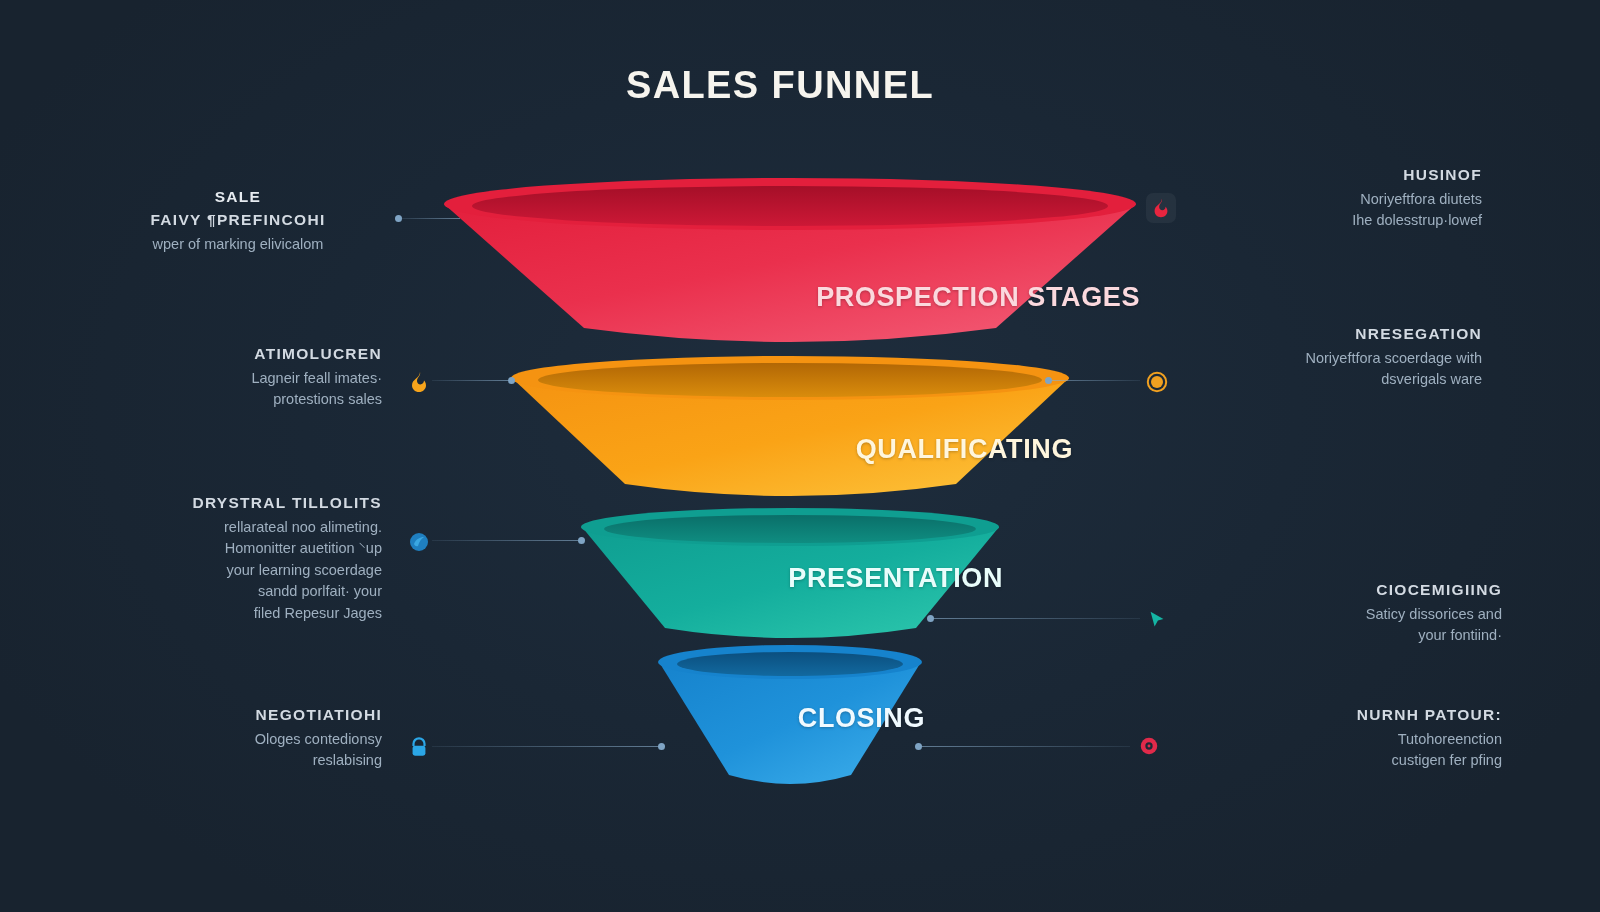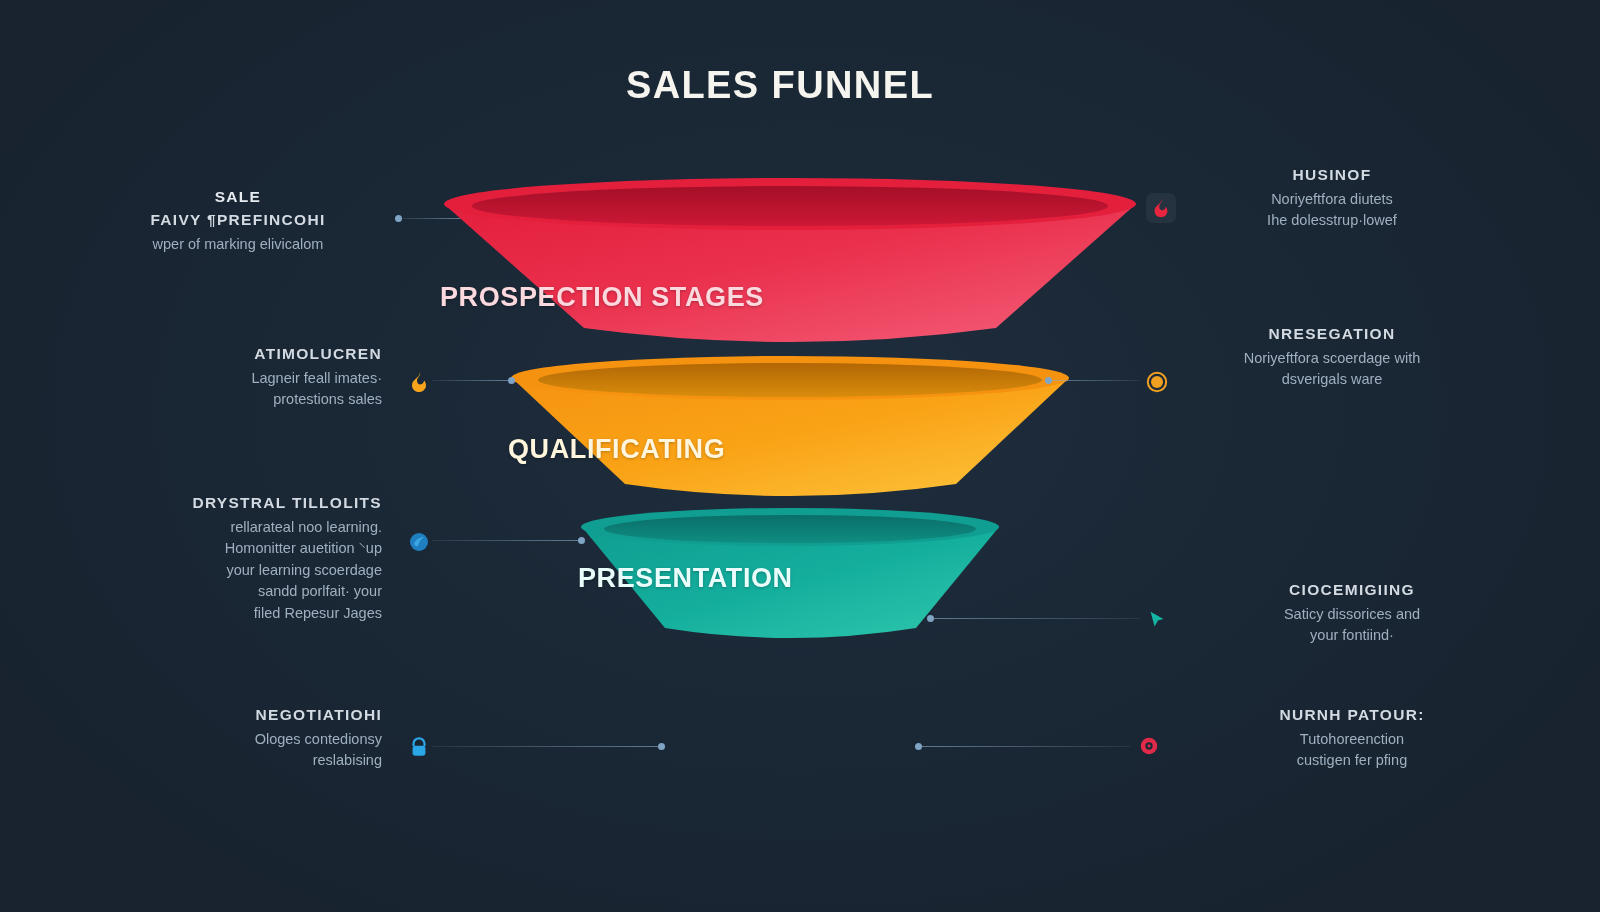--- a/index.html
+++ b/index.html
@@ -25,31 +25,31 @@
     color:#f6f4ee;
     margin-left:16px;
   }
 
   
   .funnel { position:absolute; left:0; top:0; width:1600px; height:912px; }
 
   .tier { position:absolute; }
   .tier-label {
     position:absolute; left:0; width:100%;
-    text-align:left;
+    text-align:right;
     font-weight:bold;
     letter-spacing:0.6px;
     z-index:6;
     text-shadow:0 1px 3px rgba(0,0,0,.25);
   }
 
   
   .side { position:absolute; width:300px; }
   .side.left  { text-align:right; }
-  .side.right { text-align:center; }
+  .side.right { text-align:right; }
   .side .head {
     font-size:15.5px; font-weight:bold;
     letter-spacing:1.3px;
     color:#d3dae2;
     margin-bottom:5px;
     white-space:nowrap;
   }
   .side .desc {
     font-size:14.5px; line-height:1.48;
     color:#9fb0c0;
@@ -138,20 +138,39 @@
             <stop offset="100%" stop-color="#0f8d81"></stop>
           </linearGradient>
         </defs>
         <path d="M4,19 L421,19 L338,120 Q212,140 87,120 Z" fill="url(#g3)"></path>
         <ellipse cx="212" cy="19" rx="209" ry="19" fill="#0f9e91"></ellipse>
         <ellipse cx="212" cy="21" rx="186" ry="14" fill="url(#r3)"></ellipse>
       </svg>
       <div class="tier-label" style="top:55px; font-size:27px; color:#e9fdfb;">PRESENTATION</div>
     </div>
 
+    <div class="tier" style="left:655px; top:645px; width:270px; height:148px;">
+      <svg width="270" height="148" viewBox="0 0 270 148">
+        <defs>
+          <linearGradient id="g4" x1="0" y1="0" x2="1" y2="1">
+            <stop offset="0%" stop-color="#1683cd"></stop>
+            <stop offset="50%" stop-color="#1f92da"></stop>
+            <stop offset="100%" stop-color="#3fb0ec"></stop>
+          </linearGradient>
+          <linearGradient id="r4" x1="0" y1="0" x2="0" y2="1">
+            <stop offset="0%" stop-color="#0b4f7f"></stop>
+            <stop offset="100%" stop-color="#12699f"></stop>
+          </linearGradient>
+        </defs>
+        <path d="M4,17 L266,17 L196,130 Q135,148 74,130 Z" fill="url(#g4)"></path>
+        <ellipse cx="135" cy="17" rx="132" ry="17" fill="#1683cd"></ellipse>
+        <ellipse cx="135" cy="19" rx="113" ry="12" fill="url(#r4)"></ellipse>
+      </svg>
+      <div class="tier-label" style="top:58px; font-size:27px; color:#f0faff;">CLOSING</div>
+    </div>
 
   </div>
 
   <div class="side left" style="left:88px; top:188px;text-align:center;">
     <div class="head" style="color:#e6ebf0;">SALE</div>
     <div class="head">FAIVY ¶PREFINCOHI</div>
     <div class="desc">wper of marking elivicalom</div>
   </div>
   <div class="conn" style="left:398px; top:218px; width:62px;"></div>
   <div class="dot" style="left:395px; top:215px;"></div>
@@ -164,21 +183,21 @@
   <div class="badge" style="left:404px; top:367px;">
     <svg width="24" height="24" viewBox="0 0 24 24" aria-hidden="true">
       <path d="M13 2c1 4-3 5-3 9 0 2 1.6 3.4 3.4 3.4 2 0 3.6-1.6 3.6-3.8 0 0 2 2 2 4.6C19 19 16 22 12 22S5 19 5 15.2C5 9 13 8 13 2z" fill="#f7a41b"></path>
     </svg>
   </div>
   <div class="conn" style="left:432px; top:380px; width:80px;"></div>
   <div class="dot" style="left:508px; top:377px;"></div>
 
   <div class="side left" style="left:82px; top:494px;">
     <div class="head">DRYSTRAL TILLOLITS</div>
-    <div class="desc">rellarateal noo learning.</div>
+    <div class="desc">rellarateal noo alimeting.</div>
     <div class="desc">Homonitter auetition ⸌up</div>
     <div class="desc">your learning scoerdage</div>
     <div class="desc">sandd porlfait· your</div>
     <div class="desc">filed Repesur Jages</div>
   </div>
   <div class="badge" style="left:404px; top:527px;">
     <svg width="24" height="24" viewBox="0 0 24 24" aria-hidden="true">
       <circle cx="12" cy="12" r="9" fill="#1f7fc0"></circle>
       <path d="M7 14c2-5 6-7 10-7-3 2-5 5-6 9-2 .5-3 0-4-2z" fill="#3aa7e2"></path>
     </svg>

